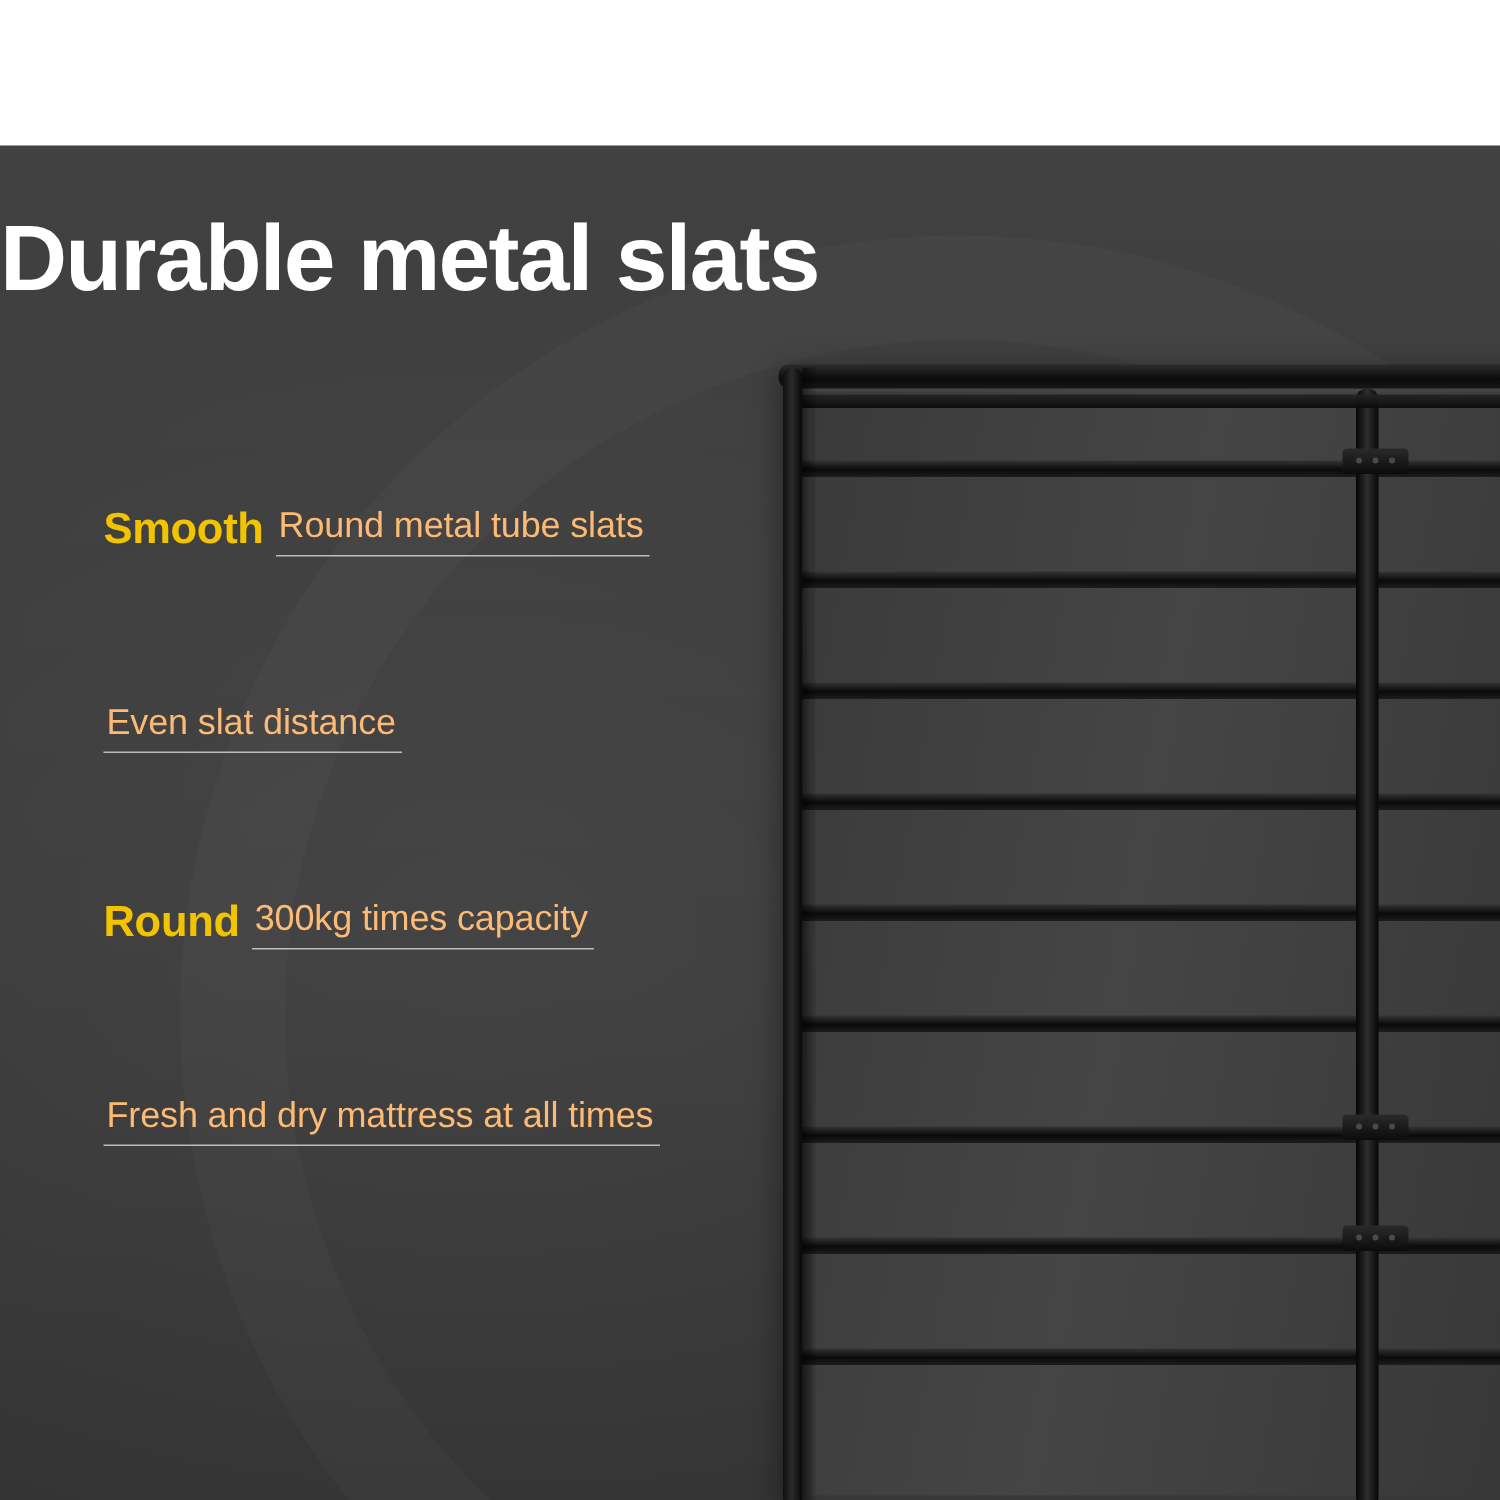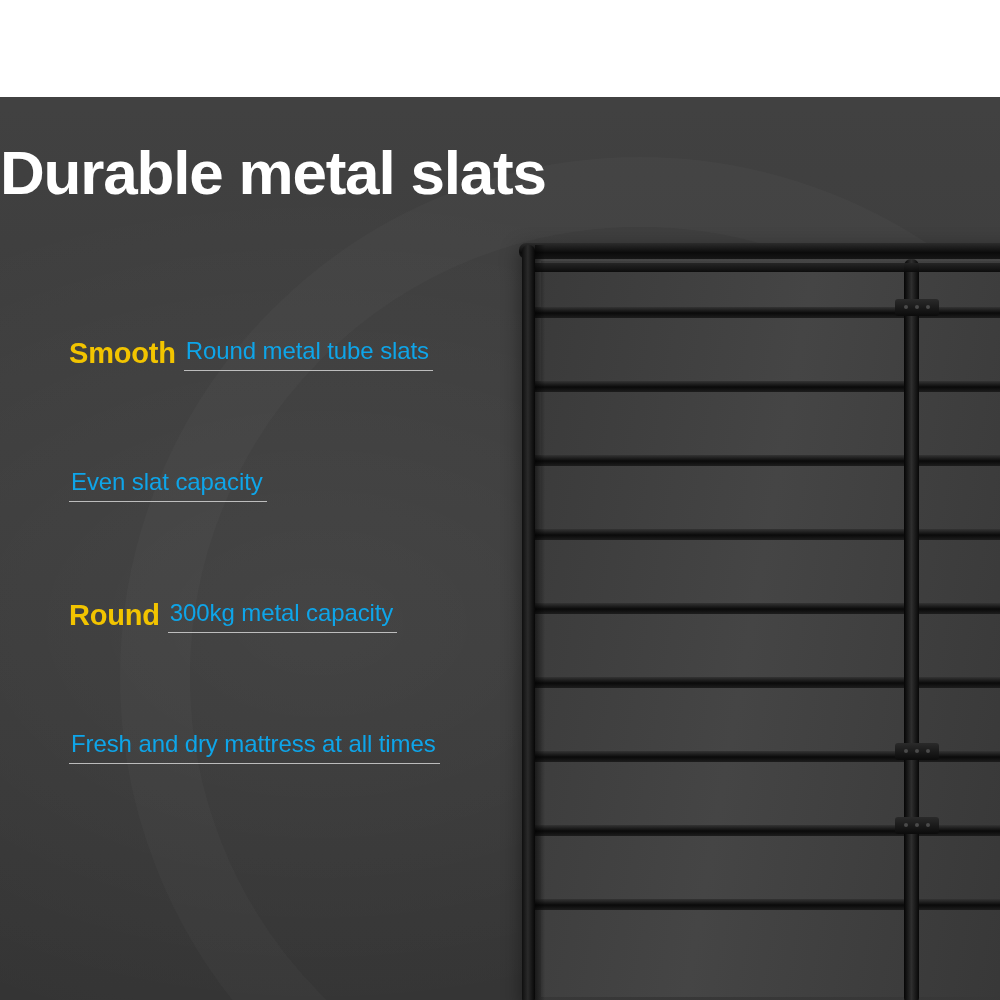--- a/index.html
+++ b/index.html
@@ -83,21 +83,21 @@
     margin-left: 39px;
   }
   .feature-term {
     color: #f2c400;
     font-size: 29px;
     font-weight: bold;
     white-space: nowrap;
     letter-spacing: -0.2px;
   }
   .feature-desc {
-    color: #0ea5e9;
+    color: #fdba74;
     font-size: 24px;
     white-space: nowrap;
     padding: 0 4px 5px 2px;
     border-bottom: 1.5px solid rgba(255,255,255,0.65);
     letter-spacing: -0.1px;
   }
 
   
   .frame {
     position: absolute;
@@ -228,28 +228,28 @@
 
       <div class="feature">
         <div class="feature-row">
           <span class="feature-term">Smooth</span>
           <span class="feature-desc">Round metal tube slats</span>
         </div>
       </div>
 
       <div class="feature">
         <div class="feature-row">
-          <span class="feature-desc">Even slat capacity</span>
+          <span class="feature-desc">Even slat distance</span>
         </div>
       </div>
 
       <div class="feature">
         <div class="feature-row">
           <span class="feature-term">Round</span>
-          <span class="feature-desc">300kg metal capacity</span>
+          <span class="feature-desc">300kg times capacity</span>
         </div>
       </div>
 
       <div class="feature">
         <div class="feature-row">
           <span class="feature-desc">Fresh and dry mattress at all times</span>
         </div>
       </div>
 
     </div>

